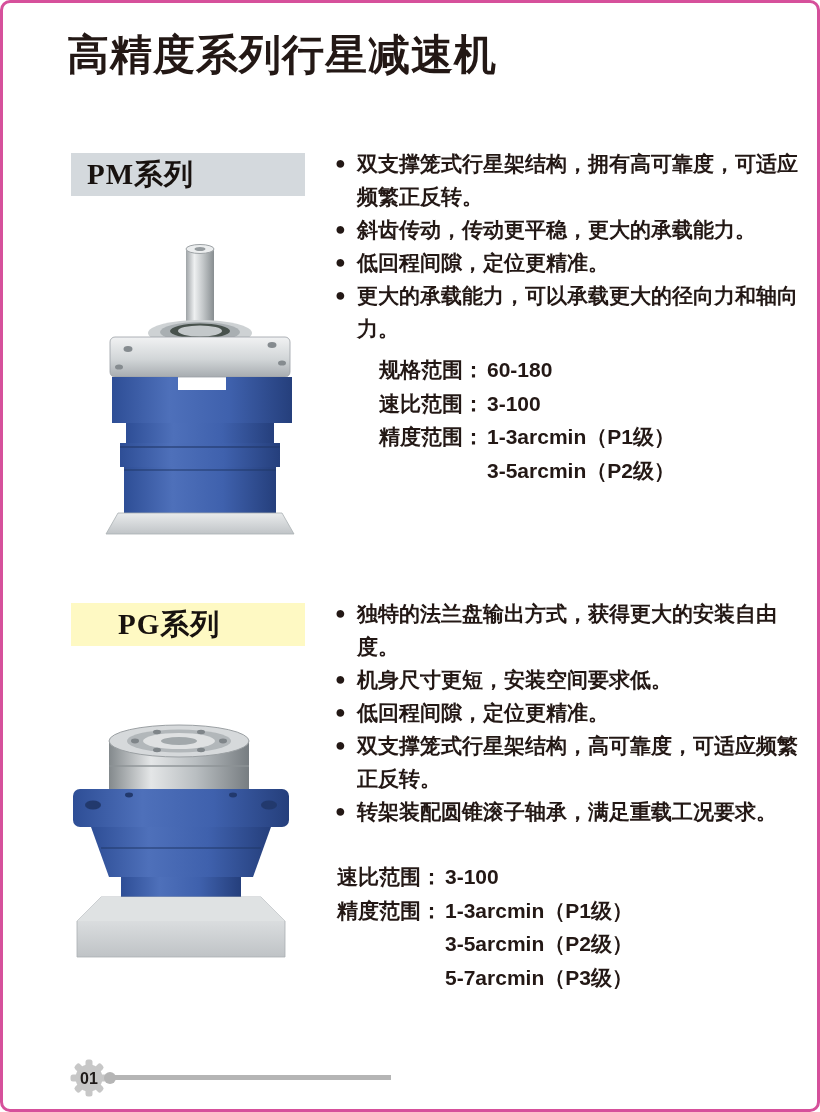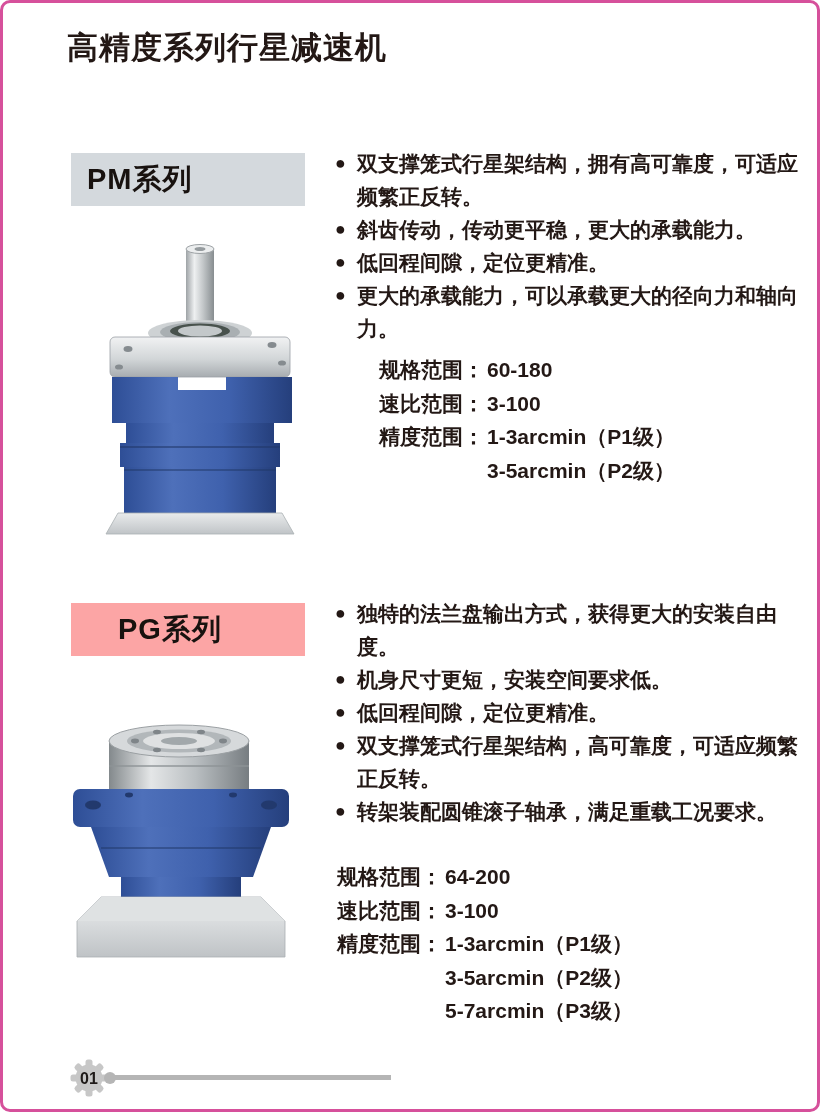--- a/index.html
+++ b/index.html
@@ -10,30 +10,31 @@
     position:relative;
     width:820px; height:1112px;
     background:#ffffff;
     border:3px solid #d6509b;
     border-radius:10px;
     overflow:hidden;
   }
 
   .page-title {
     position:absolute; left:64px; top:24px;
-    font-size:31px; font-weight:bold; color:#231815;
+    font-size:42px; font-weight:bold; color:#231815;
     letter-spacing:1px;
     text-align:center;
   }
 
   .series-bar {
-    position:absolute; left:68px; width:234px; height:53px;
+    position:absolute; left:68px; width:234px; height:43px;
     background:#d4d9dd;
     display:flex; align-items:center;
     padding-left:16px;
+    font-family:Liberation Serif, serif;
   }
   .series-bar.pm { top:150px; }
   .series-bar.pg { top:600px; }
   .series-label {
     font-size:29px; font-weight:bold; color:#18120f; letter-spacing:1px;
   }
 
   .product-img { position:absolute; }
   .product-img.pm { left:95px; top:238px; width:205px; height:295px; }
   .product-img.pg { left:64px; top:718px; width:228px; height:238px; }
@@ -165,21 +166,21 @@
       <span class="spec-label">速比范围：</span><span class="spec-value">3-100</span>
     </div>
     <div class="spec-row">
       <span class="spec-label">精度范围：</span><span class="spec-value">1-3arcmin（P1级）</span>
     </div>
     <div class="spec-row">
       <span class="spec-label"></span><span class="spec-value">3-5arcmin（P2级）</span>
     </div>
   </div>
 
-  <div class="series-bar pg" style="background: #fca5a5; padding-left: 47px;">
+  <div class="series-bar pg" style="background: #fef9c3; padding-left: 47px;">
     <span class="series-label">PG系列</span>
   </div>
 
   <svg class="product-img pg" viewBox="0 0 228 238" aria-hidden="true">
     <defs>
       <linearGradient id="pgDrum" x1="0" y1="0" x2="1" y2="0">
         <stop offset="0" stop-color="#83898c"></stop>
           <stop offset="0.3" stop-color="#e4e6e7"></stop>
         <stop offset="0.62" stop-color="#b9bec1"></stop>
           <stop offset="1" stop-color="#777d81"></stop>
@@ -241,23 +242,20 @@
       <span class="bullet-dot">●</span>
       <span class="bullet-text">双支撑笼式行星架结构，高可靠度，可适应频繁正反转。</span>
     </li>
     <li>
       <span class="bullet-dot">●</span>
       <span class="bullet-text">转架装配圆锥滚子轴承，满足重载工况要求。</span>
     </li>
   </ul>
 
   <div class="specs pg">
-    <div class="spec-row">
-      <span class="spec-label">规格范围：</span><span class="spec-value">64-200</span>
-    </div>
     <div class="spec-row">
       <span class="spec-label">速比范围：</span><span class="spec-value">3-100</span>
     </div>
     <div class="spec-row">
       <span class="spec-label">精度范围：</span><span class="spec-value">1-3arcmin（P1级）</span>
     </div>
     <div class="spec-row">
       <span class="spec-label"></span><span class="spec-value">3-5arcmin（P2级）</span>
     </div>
     <div class="spec-row">

